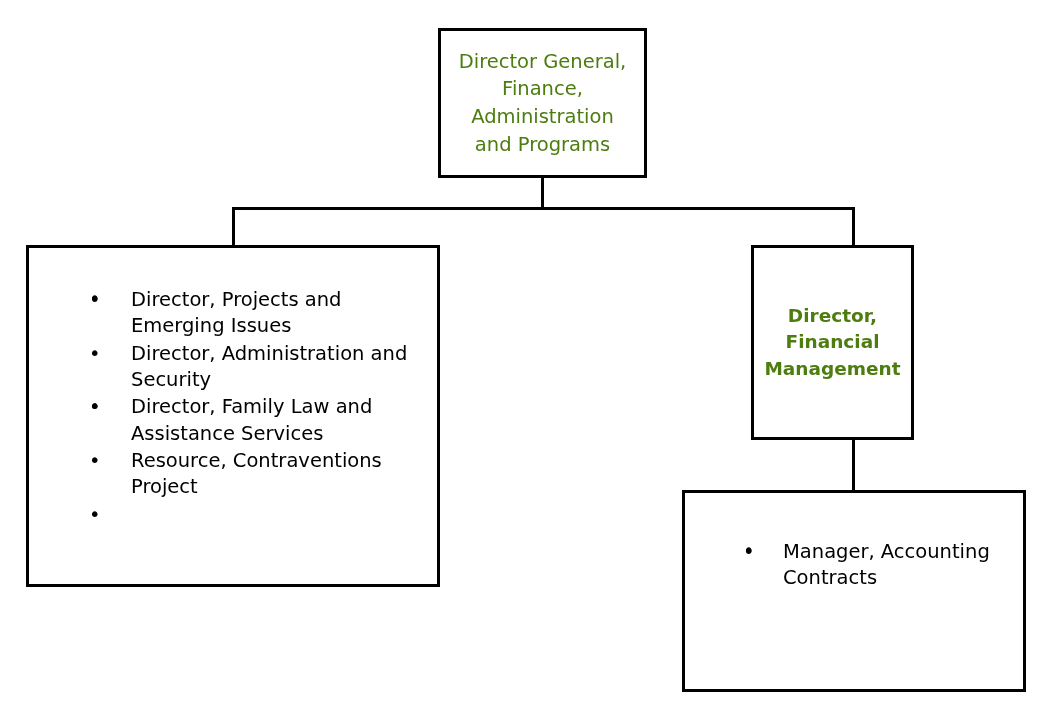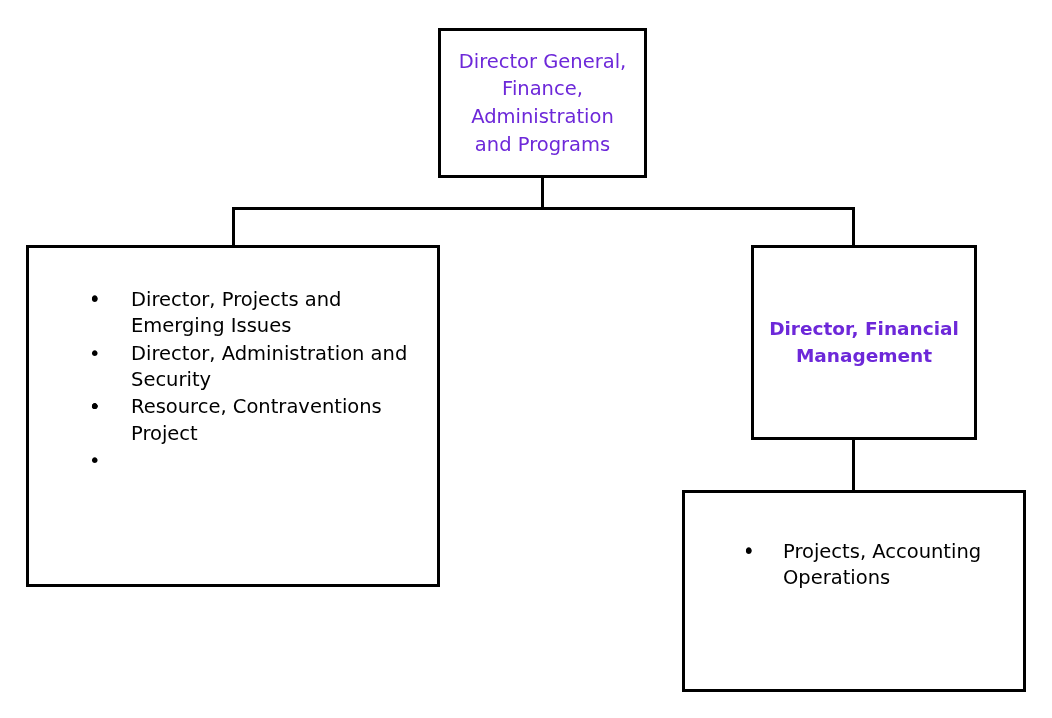--- a/index.html
+++ b/index.html
@@ -23,21 +23,21 @@
     background: #ffffff;
     display: flex;
     flex-direction: column;
     justify-content: center;
   }
 
   .node-title {
     text-align: center;
     font-size: 19.5px;
     line-height: 1.42;
-    color: #6d28d9;
+    color: #4d7c0f;
     padding: 0 10px;
   }
   .node-title.bold {
     font-weight: bold;
     font-size: 18.5px;
   }
 
   
   #node-dg {
     left: 438px;
@@ -52,21 +52,21 @@
     top: 245px;
     width: 414px;
     height: 342px;
     justify-content: flex-start;
   }
 
   
   #node-financial {
     left: 751px;
     top: 245px;
-    width: 226px;
+    width: 163px;
     height: 195px;
   }
 
   
   #node-managers {
     left: 682px;
     top: 490px;
     width: 344px;
     height: 202px;
     justify-content: flex-start;
@@ -138,20 +138,21 @@
       </li>
       <li>
         <span class="bullet-marker">•</span>
         <span>Director, Administration and Security</span>
       </li>
       <li>
         <span class="bullet-marker">•</span>
       </li>
       <li>
         <span class="bullet-marker">•</span>
+        <span>Director, Family Law and Assistance Services</span>
       </li>
       <li>
         <span class="bullet-marker">•</span>
         <span>Resource, Contraventions Project</span>
       </li>
       <li>
         <span class="bullet-marker">•</span>
       </li>
     </ul>
   </div>
@@ -162,18 +163,18 @@
 
   <div class="line-v" id="conn-fin-mgr"></div>
 
   <div class="node-box" id="node-managers">
     <ul class="bullet-list">
       <li>
         <span class="bullet-marker">•</span>
       </li>
       <li>
         <span class="bullet-marker">•</span>
-        <span>Projects, Accounting Operations</span>
+        <span>Manager, Accounting Contracts</span>
       </li>
     </ul>
   </div>
 
 </div>
 
 </body></html>

